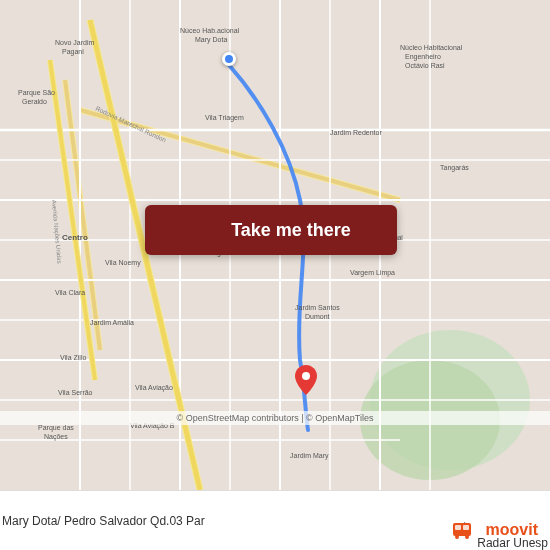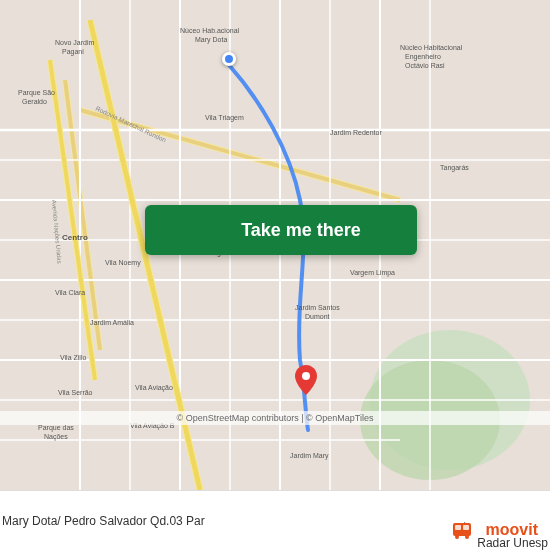--- a/index.html
+++ b/index.html
@@ -26,23 +26,23 @@
       position: absolute;
       top: 0; left: 0;
       width: 100%; height: 100%;
     }
 
     
     #take-me-there-btn {
       position: absolute;
       top: 205px;
       left: 145px;
-      width: 272px;
+      width: 252px;
       height: 50px;
-      background-color: #15803d;
+      background-color: #7f1d1d;
       color: white;
       border: none;
       border-radius: 6px;
       font-size: 18px;
       font-weight: bold;
       cursor: pointer;
       display: flex;
       align-items: center;
       justify-content: center;
       box-shadow: 0 2px 8px rgba(0,0,0,0.3);

